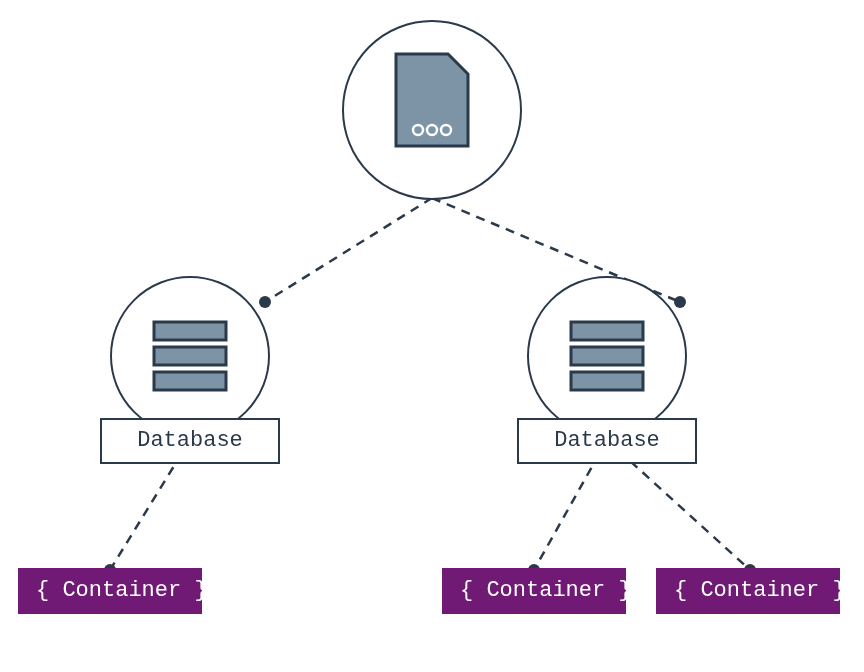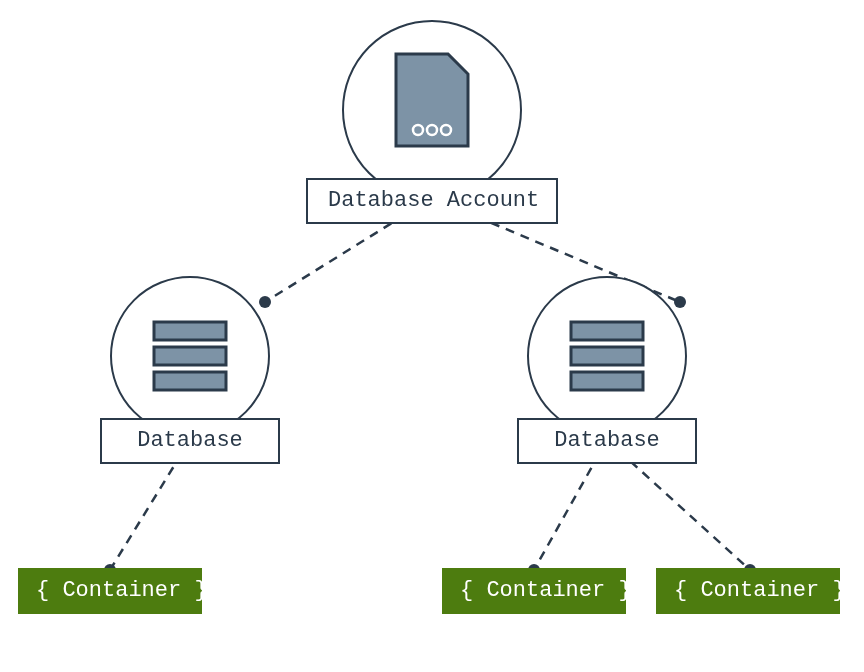--- a/index.html
+++ b/index.html
@@ -43,21 +43,21 @@
     line-height: 1;
     padding: 10px 20px;
     box-sizing: border-box;
     text-align: center;
     white-space: nowrap;
   }
 
   
   .container-box {
     position: absolute;
-    background: #4d7c0f;
+    background: #701a75;
     color: #ffffff;
     font-size: 22px;
     line-height: 1;
     padding: 12px 18px;
     box-sizing: border-box;
     text-align: center;
     white-space: nowrap;
   }
 
   .icon {
@@ -105,23 +105,20 @@
     <rect x="4" y="6" width="72" height="18" fill="#7d93a6" stroke="#2b3a4a" stroke-width="3"></rect>
     <rect x="4" y="31" width="72" height="18" fill="#7d93a6" stroke="#2b3a4a" stroke-width="3"></rect>
     <rect x="4" y="56" width="72" height="18" fill="#7d93a6" stroke="#2b3a4a" stroke-width="3"></rect>
   </svg>
   <svg class="icon" style="left:567px; top:316px; width:80px; height:80px;" viewBox="0 0 80 80">
     <rect x="4" y="6" width="72" height="18" fill="#7d93a6" stroke="#2b3a4a" stroke-width="3"></rect>
     <rect x="4" y="31" width="72" height="18" fill="#7d93a6" stroke="#2b3a4a" stroke-width="3"></rect>
     <rect x="4" y="56" width="72" height="18" fill="#7d93a6" stroke="#2b3a4a" stroke-width="3"></rect>
   </svg>
 
-  <div class="label-box" style="left:306px; top:178px; width:252px;">
-    <span>Database Account</span>
-  </div>
 
   <div class="label-box" style="left:100px; top:418px; width:180px;">
     <span>Database</span>
   </div>
   <div class="label-box" style="left:517px; top:418px; width:180px;">
     <span>Database</span>
   </div>
 
   <div class="container-box" style="left:18px; top:568px; width:184px;">
     <span>{ Container }</span>

